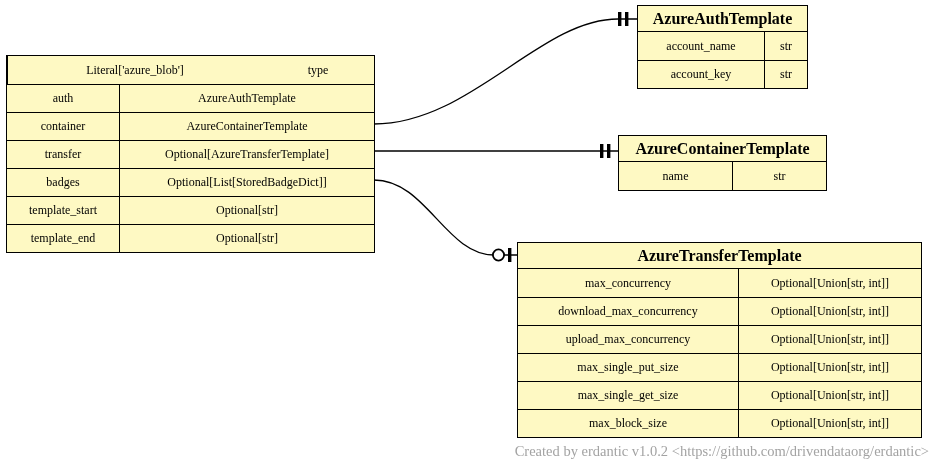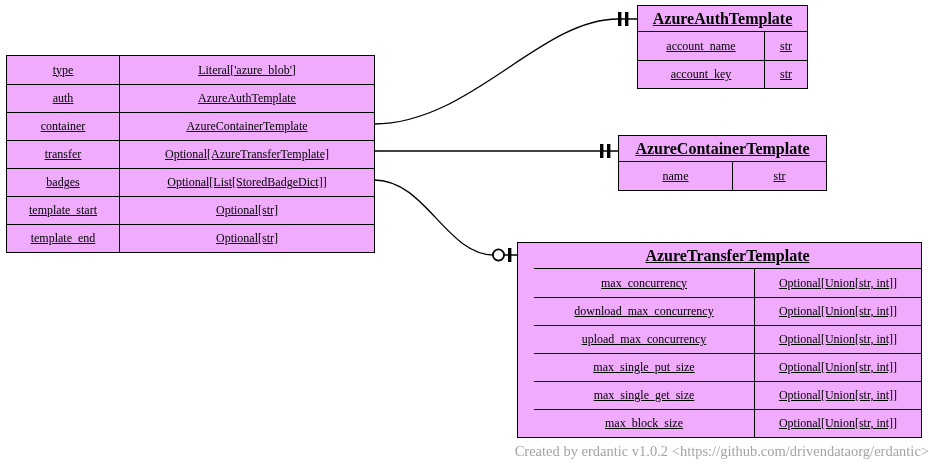--- a/index.html
+++ b/index.html
@@ -3,42 +3,42 @@
 <meta charset="utf-8">
 <style>
   html,body{margin:0;padding:0;background:#ffffff;}
   .canvas{
     position:relative;width:929px;height:468px;background:#ffffff;
     font-family:"Liberation Serif","DejaVu Serif",serif;
     overflow:hidden;
   }
   svg.edges{position:absolute;left:0;top:0;z-index:0;}
   .entity{
-    position:absolute;background:#f0abfc;border:1.6px solid #000;
-    box-sizing:border-box;z-index:1;text-decoration:underline;
+    position:absolute;background:#fef9c3;border:1.6px solid #000;
+    box-sizing:border-box;z-index:1;
   }
   .entity-title{
     height:26px;display:flex;align-items:center;justify-content:center;
     font-weight:bold;font-size:16px;color:#000;
     border-bottom:1.4px solid #000;box-sizing:border-box;
     white-space:nowrap;
   }
   .frow{display:flex;height:28px;box-sizing:border-box;}
   .frow + .frow{border-top:1.4px solid #000;}
   .cell{
     display:flex;align-items:center;justify-content:center;
     font-size:12px;color:#000;box-sizing:border-box;white-space:nowrap;
     overflow:hidden;
   }
   .cell.ftype{border-left:1.4px solid #000;flex:1;}
   
   .e0{left:6px;top:55px;width:369px;}   .e0 .cell.fname{width:112px;}
   .e1{left:637px;top:5px;width:171px;}  .e1 .cell.fname{width:126px;}
   .e2{left:618px;top:135px;width:209px;}.e2 .cell.fname{width:113px;}
-  .e3{left:517px;top:242px;width:405px;padding-left:16px;}.e3 .cell.fname{width:220px;}
+  .e3{left:517px;top:242px;width:405px;}.e3 .cell.fname{width:220px;}
   .footer{
     position:absolute;left:0;top:441px;width:929px;height:20px;
     text-align:right;font-size:14.5px;line-height:20px;white-space:nowrap;
   }
 </style>
 </head>
 <body>
 
 <div class="canvas">
 
@@ -50,22 +50,22 @@
       <rect x="600" y="144" width="3.4" height="14" fill="#000000"></rect>
       <rect x="607" y="144" width="3.4" height="14" fill="#000000"></rect>
       <path d="M374,180 C426,180 446,255 494,255 L517,255" fill="none" stroke="#000000" stroke-width="1.3"></path>
       <circle cx="498.5" cy="255" r="5.6" fill="#ffffff" stroke="#000000" stroke-width="1.8"></circle>
       <rect x="508" y="248" width="3.4" height="14" fill="#000000"></rect>
     </svg>
 
   <div class="entity e0">
     <div class="rows">
         <div class="frow">
+          <div class="cell ftype">Literal['azure_blob']</div>
           <div class="cell fname">type</div>
-          <div class="cell ftype">Literal['azure_blob']</div>
         </div>
         <div class="frow">
           <div class="cell fname">auth</div>
           <div class="cell ftype">AzureAuthTemplate</div>
         </div>
         <div class="frow">
           <div class="cell fname">container</div>
           <div class="cell ftype">AzureContainerTemplate</div>
         </div>
         <div class="frow">

